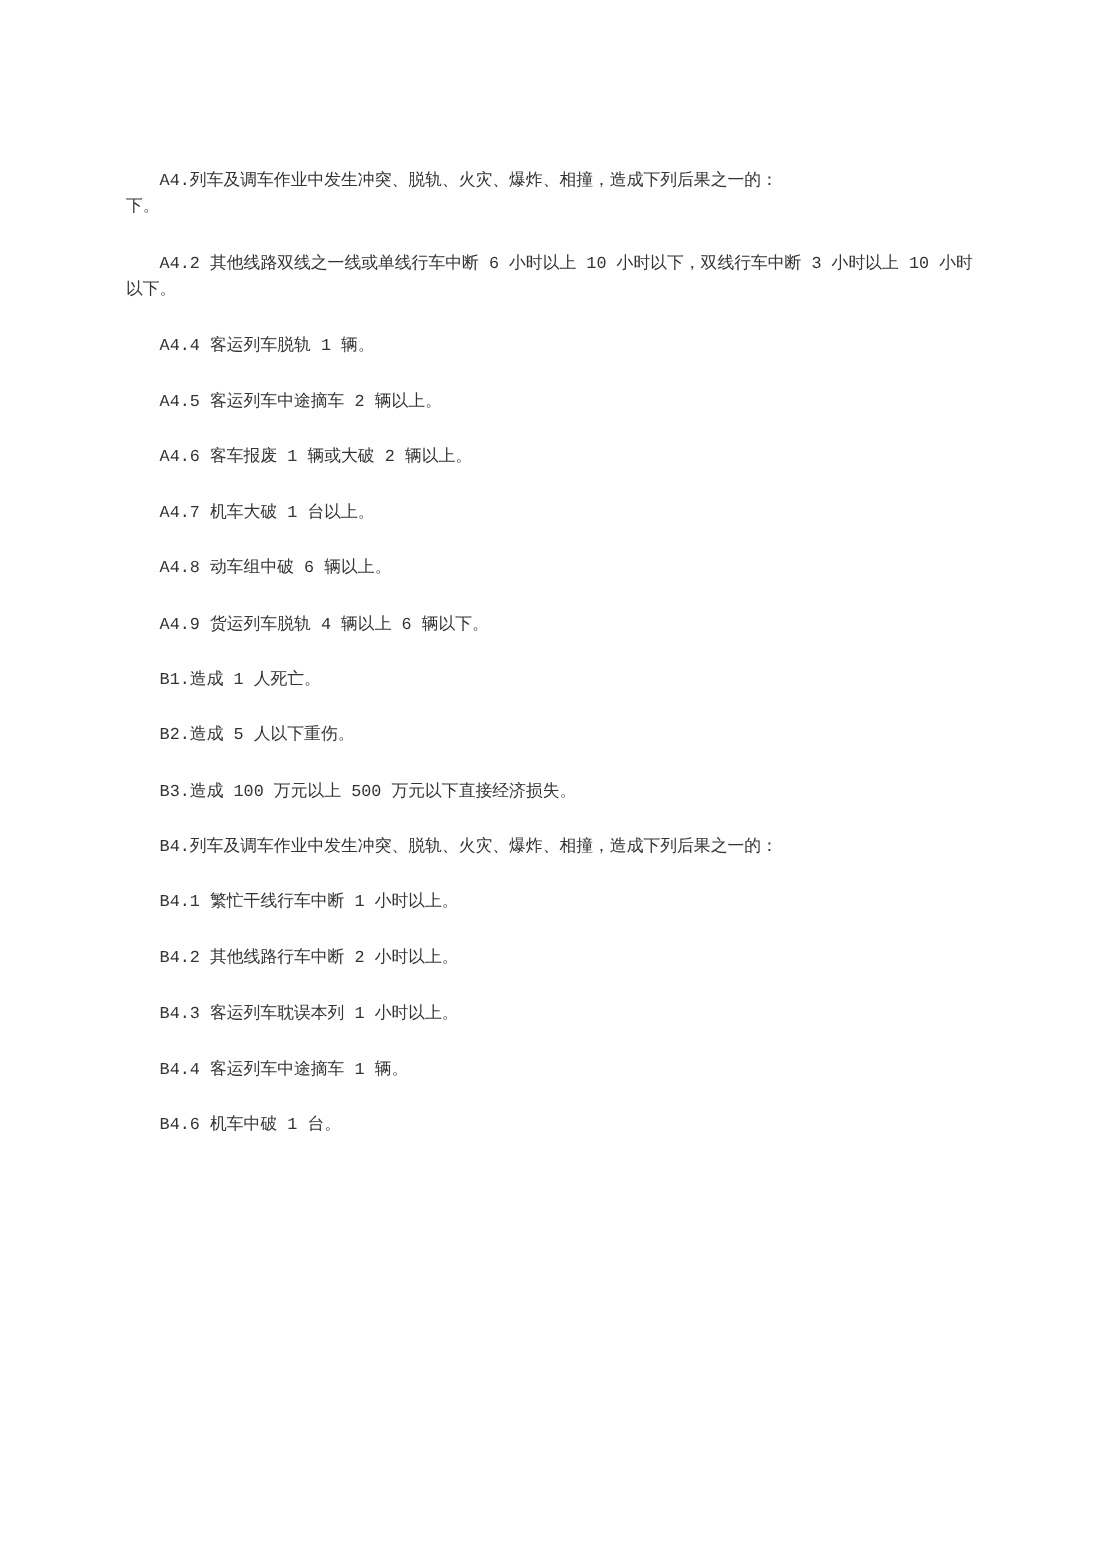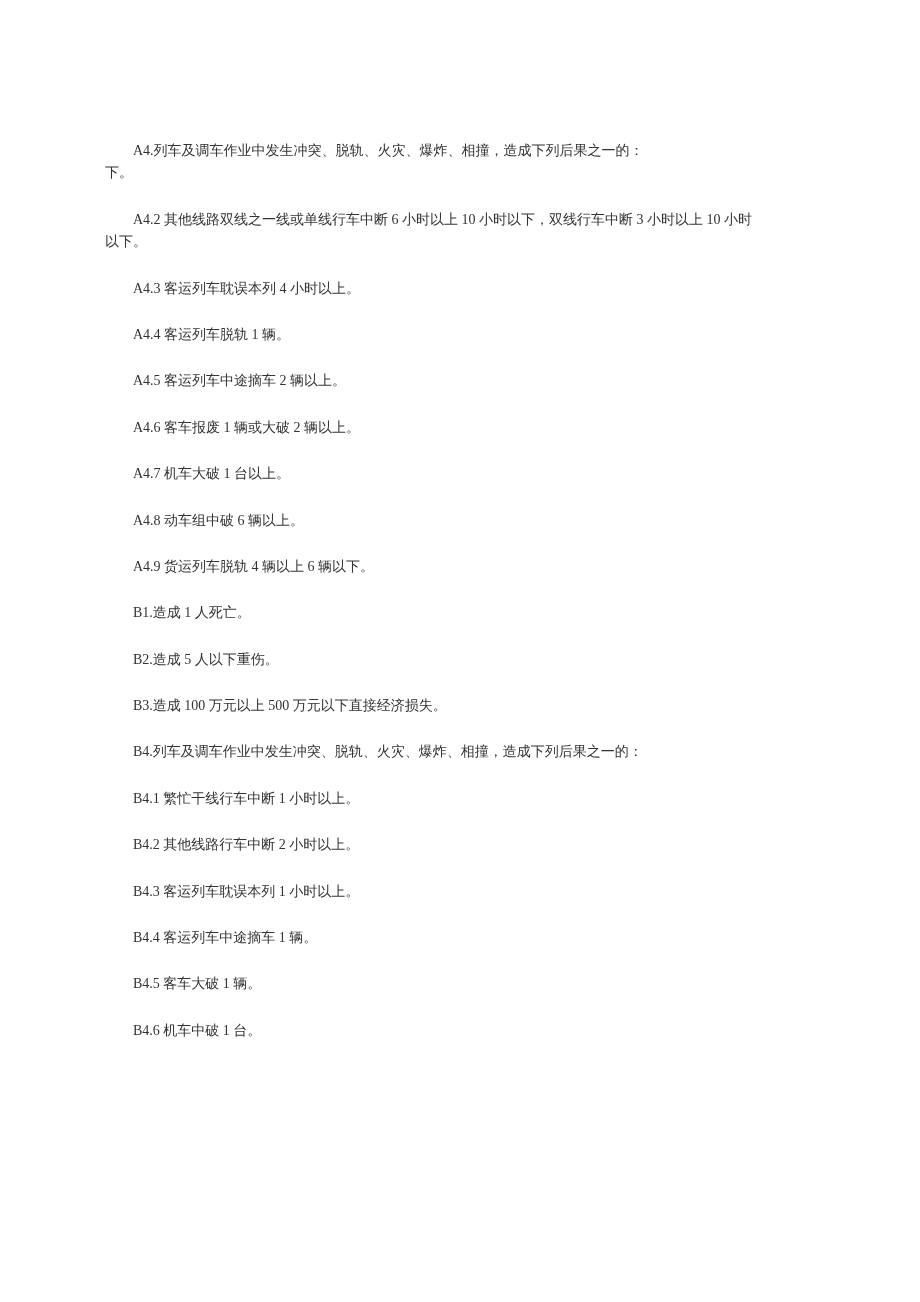--- a/index.html
+++ b/index.html
@@ -1,18 +1,19 @@
 <!DOCTYPE html>
 <html><head>
   <meta charset="utf-8">
   <style>
     * {
       margin: 0;
       padding: 0;
       box-sizing: border-box;
+      font-family: Liberation Mono, monospace;
     }
     body {
       width: 920px;
       min-height: 1302px;
       background: #ffffff;
       font-family: "SimSun", "宋体", serif;
       font-size: 14px;
       color: #333333;
       padding: 140px 105px 80px 105px;
       line-height: 1.6;
@@ -31,30 +32,28 @@
 <body>
 
 <div>
   <p class="para">A4.列车及调车作业中发生冲突、脱轨、火灾、爆炸、相撞，造成下列后果之一的：</p>
 
   <p class="para-continue">下。</p>
 
   <p class="para">A4.2 其他线路双线之一线或单线行车中断 6 小时以上 10 小时以下，双线行车中断 3 小时以上 10 小时</p>
   <p class="para-continue">以下。</p>
 
-  <p class="para">A4.3 客运列车耽误本列 4 小时以上。</p>
   <p class="para">A4.4 客运列车脱轨 1 辆。</p>
   <p class="para">A4.5 客运列车中途摘车 2 辆以上。</p>
   <p class="para">A4.6 客车报废 1 辆或大破 2 辆以上。</p>
   <p class="para">A4.7 机车大破 1 台以上。</p>
   <p class="para">A4.8 动车组中破 6 辆以上。</p>
   <p class="para">A4.9 货运列车脱轨 4 辆以上 6 辆以下。</p>
   <p class="para">B1.造成 1 人死亡。</p>
   <p class="para">B2.造成 5 人以下重伤。</p>
   <p class="para">B3.造成 100 万元以上 500 万元以下直接经济损失。</p>
   <p class="para">B4.列车及调车作业中发生冲突、脱轨、火灾、爆炸、相撞，造成下列后果之一的：</p>
   <p class="para">B4.1 繁忙干线行车中断 1 小时以上。</p>
   <p class="para">B4.2 其他线路行车中断 2 小时以上。</p>
   <p class="para">B4.3 客运列车耽误本列 1 小时以上。</p>
   <p class="para">B4.4 客运列车中途摘车 1 辆。</p>
-  <p class="para">B4.5 客车大破 1 辆。</p>
   <p class="para">B4.6 机车中破 1 台。</p>
 </div>
 
 </body></html>

